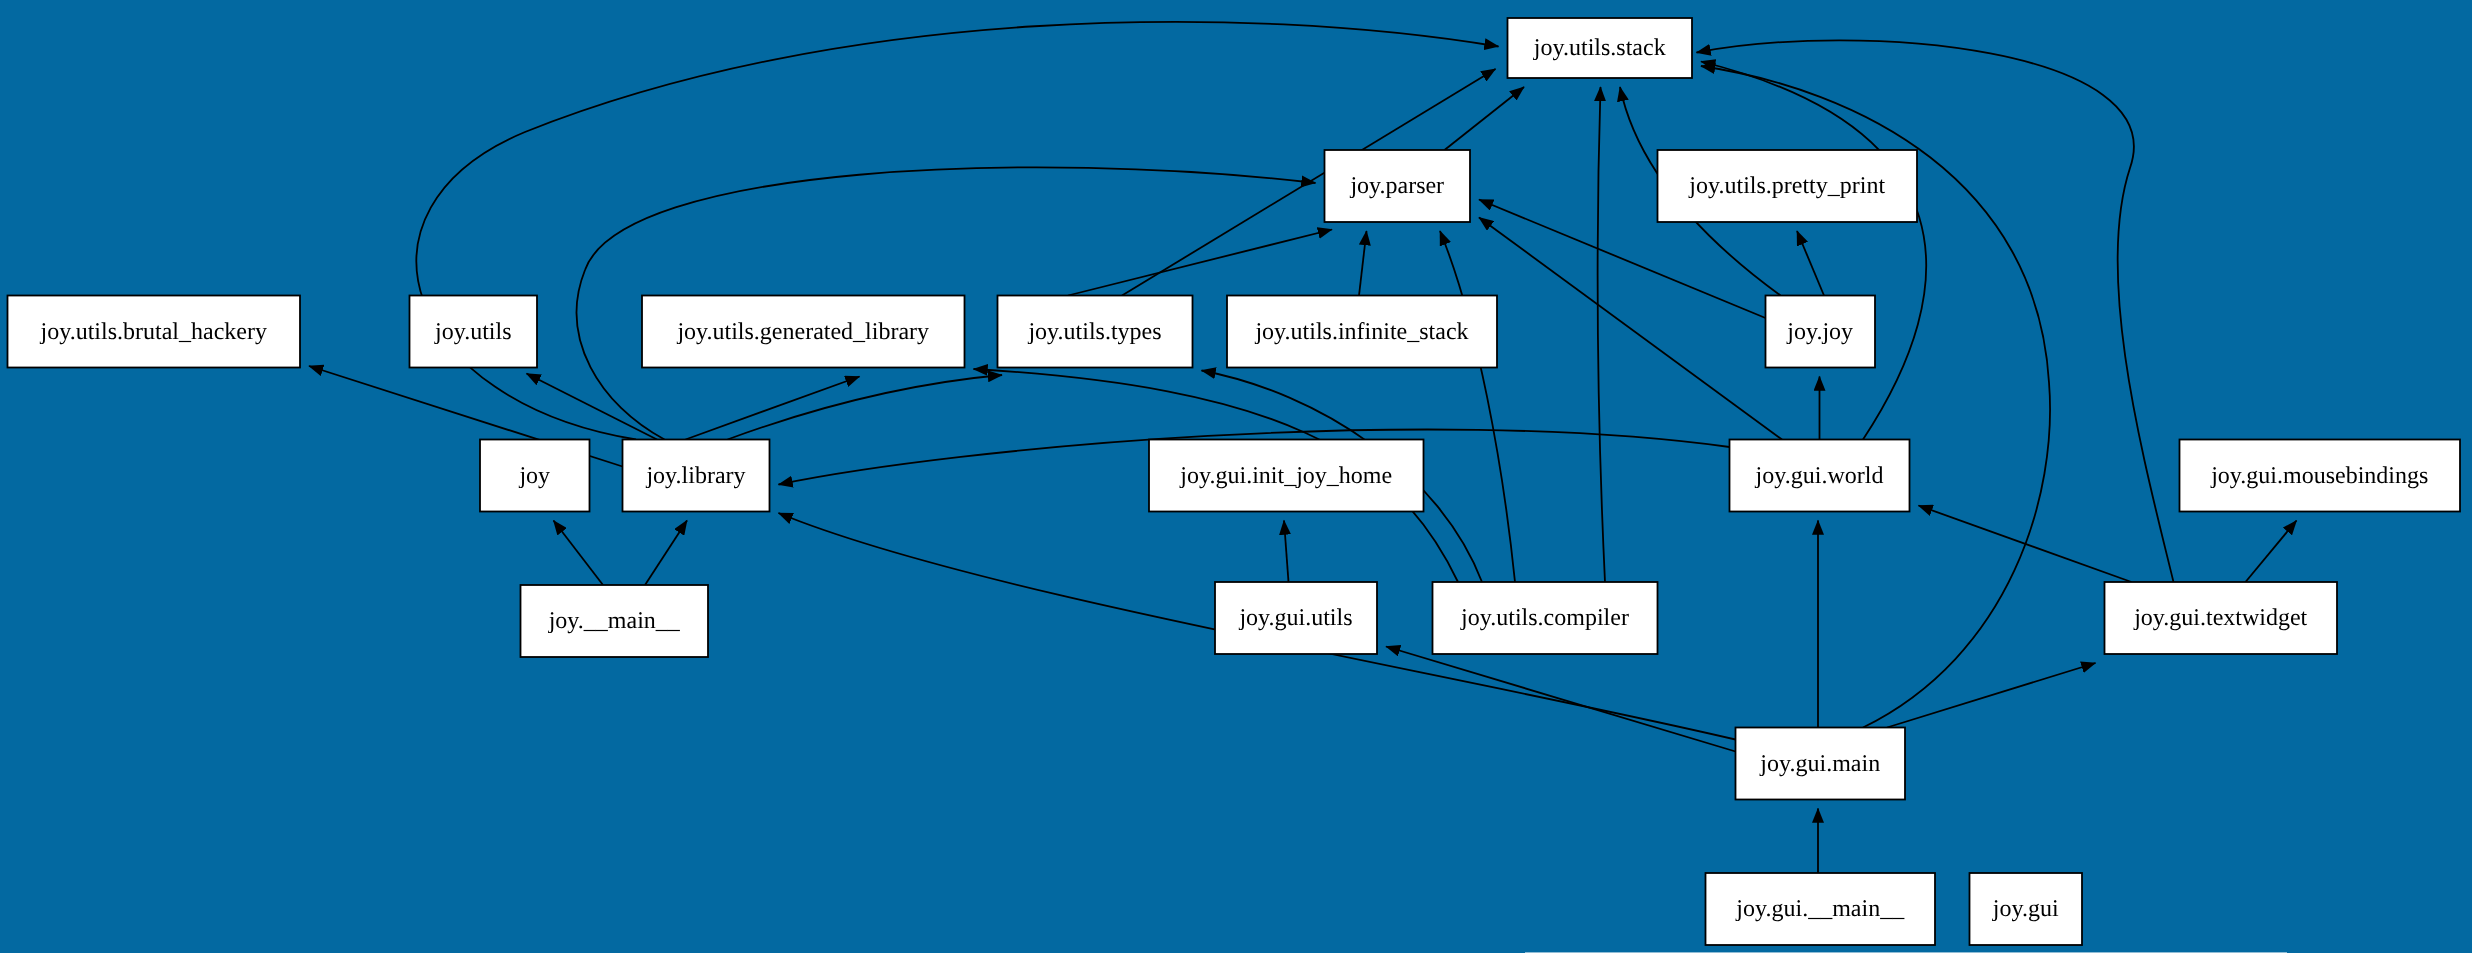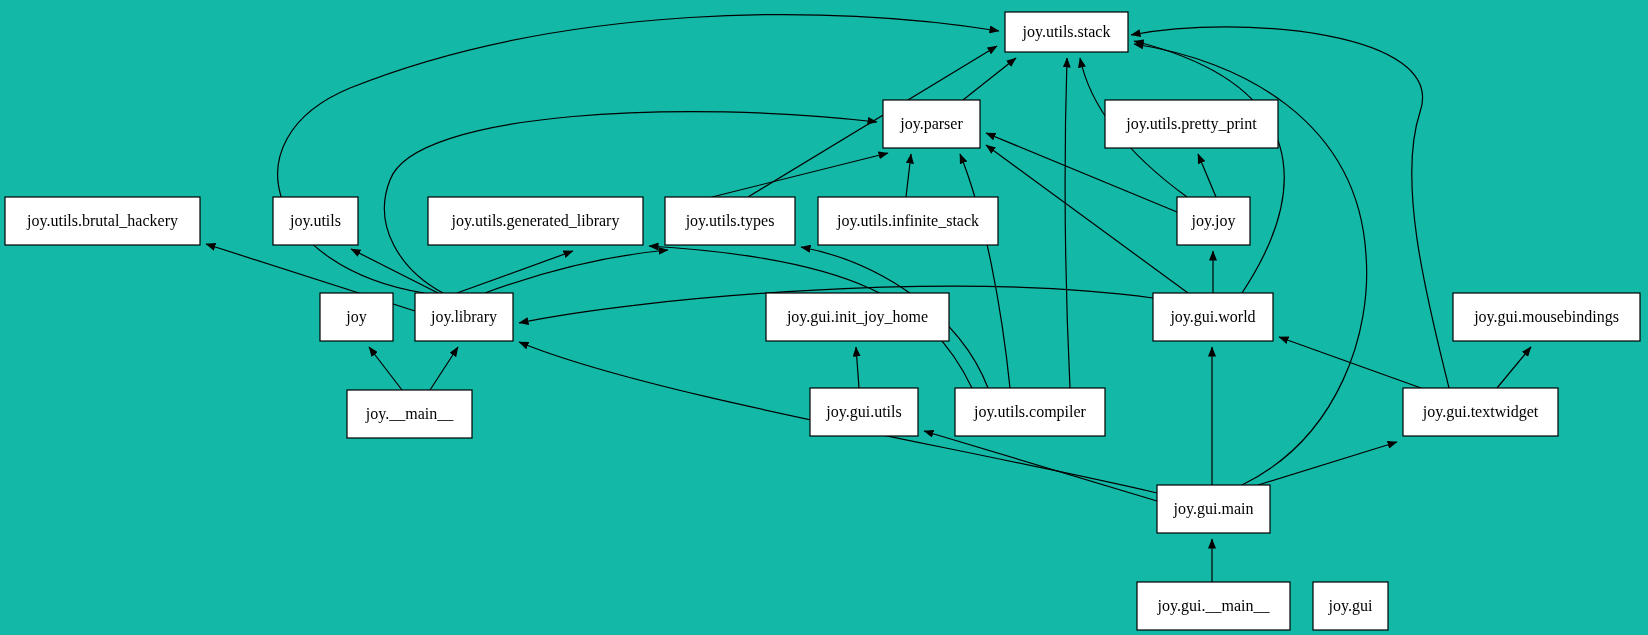--- a/index.html
+++ b/index.html
@@ -1,16 +1,16 @@
 <!DOCTYPE html>
 <html><head>
 <meta charset="utf-8">
 <style>
   html,body{margin:0;padding:0;background:#ffffff;}
-  .canvas{width:1648px;height:635px;background:#14b8a6;overflow:hidden;}
+  .canvas{width:1648px;height:635px;background:#0369a1;overflow:hidden;}
   svg{display:block;}
   .node rect{fill:#ffffff;stroke:#000000;stroke-width:1.2;}
   .node text{font-family:"Liberation Serif","DejaVu Serif",serif;font-size:16px;fill:#000000;
              text-anchor:middle;dominant-baseline:middle;}
   .edge{fill:none;stroke:#000000;stroke-width:1.2;}
 </style>
 </head>
 <body>
 
 <div class="canvas">

